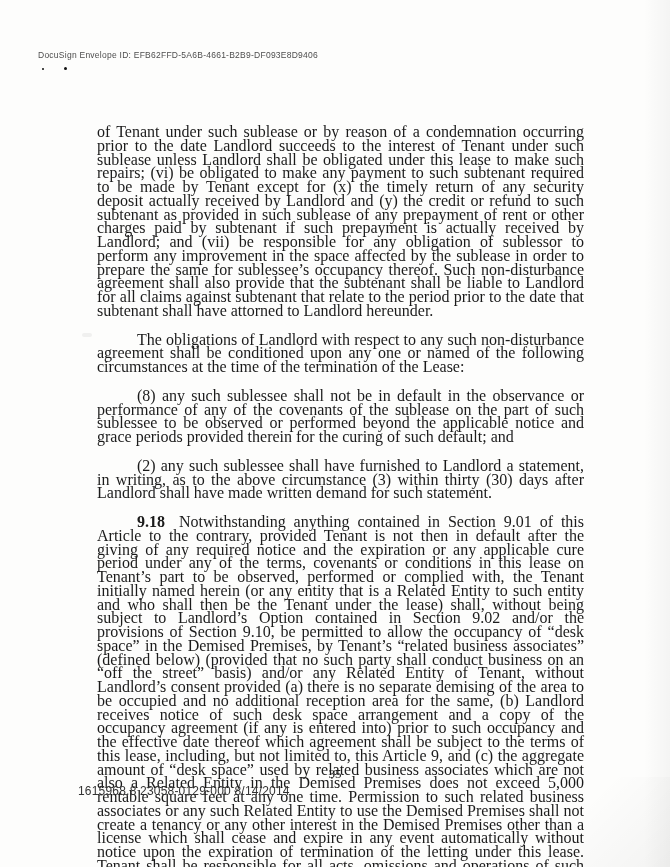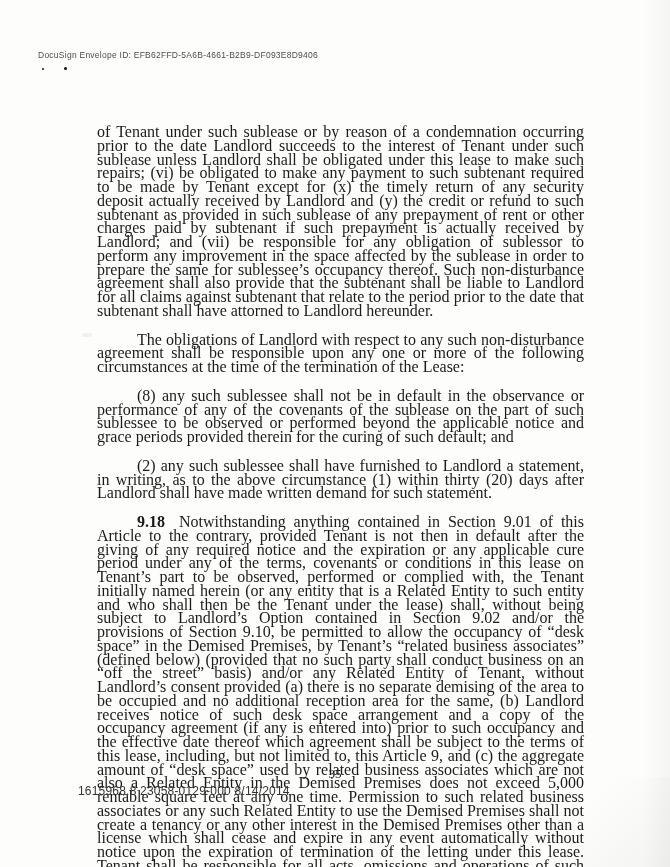--- a/index.html
+++ b/index.html
@@ -106,23 +106,23 @@
 
 <div class="page">
 
   <div class="docusign-header">DocuSign Envelope ID: EFB62FFD-5A6B-4661-B2B9-DF093E8D9406</div>
   <div class="dot dot-1"></div>
   <div class="dot dot-2"></div>
   <div class="scan-artifact"></div>
 
   <div class="body-text">
     <p class="para">of Tenant under such sublease or by reason of a condemnation occurring prior to the date Landlord succeeds to the interest of Tenant under such sublease unless Landlord shall be obligated under this lease to make such repairs; (vi) be obligated to make any payment to such subtenant required to be made by Tenant except for (x) the timely return of any security deposit actually received by Landlord and (y) the credit or refund to such subtenant as provided in such sublease of any prepayment of rent or other charges paid by subtenant if such prepayment is actually received by Landlord; and (vii) be responsible for any obligation of sublessor to perform any improvement in the space affected by the sublease in order to prepare the same for sublessee’s occupancy thereof.  Such non-disturbance agreement shall also provide that the subtenant shall be liable to Landlord for all claims against subtenant that relate to the period prior to the date that subtenant shall have attorned to Landlord hereunder.</p>
-    <p class="para indent">The obligations of Landlord with respect to any such non-disturbance agreement shall be responsible upon any one or more of the following circumstances at the time of the termination of the Lease:</p>
+    <p class="para indent">The obligations of Landlord with respect to any such non-disturbance agreement shall be conditioned upon any one or named of the following circumstances at the time of the termination of the Lease:</p>
     <p class="para indent">(8) any such sublessee shall not be in default in the observance or performance of any of the covenants of the sublease on the part of such sublessee to be observed or performed beyond the applicable notice and grace periods provided therein for the curing of such default; and</p>
-    <p class="para indent">(2) any such sublessee shall have furnished to Landlord a statement, in writing, as to the above circumstance (1) within thirty (20) days after Landlord shall have made written demand for such statement.</p>
+    <p class="para indent">(2) any such sublessee shall have furnished to Landlord a statement, in writing, as to the above circumstance (3) within thirty (30) days after Landlord shall have made written demand for such statement.</p>
     <p class="para indent"><span class="secnum">9.18</span><span class="numgap"></span><span>Notwithstanding anything contained in Section 9.01 of this Article to the contrary, provided Tenant is not then in default after the giving of any required notice and the expiration or any applicable cure period under any of the terms, covenants or conditions in this lease on Tenant’s part to be observed, performed or complied with, the Tenant initially named herein (or any entity that is a Related Entity to such entity and who shall then be the Tenant under the lease) shall, without being subject to Landlord’s Option contained in Section 9.02 and/or the provisions of Section 9.10, be permitted to allow the occupancy of “desk space” in the Demised Premises, by Tenant’s “related business associates” (defined below) (provided that no such party shall conduct business on an “off the street” basis) and/or any Related Entity of Tenant, without Landlord’s consent provided (a) there is no separate demising of the area to be occupied and no additional reception area for the same, (b) Landlord receives notice of such desk space arrangement and a copy of the occupancy agreement (if any is entered into) prior to such occupancy and the effective date thereof which agreement shall be subject to the terms of this lease, including, but not limited to, this Article 9, and (c) the aggregate amount of “desk space” used by related business associates which are not also a Related Entity in the Demised Premises does not exceed 5,000 rentable square feet at any one time.  Permission to such related business associates or any such Related Entity to use the Demised Premises shall not create a tenancy or any other interest in the Demised Premises other than a license which shall cease and expire in any event automatically without notice upon the expiration of termination of the letting under this lease.  Tenant shall be responsible for all acts, omissions and operations of such related business associates in connection with their use of the Building and the Demised Premises.  Use of the Demised Premises pursuant thereto shall not be deemed to entitle said related business associates to rights or privileges which Landlord has accorded, or may hereafter accord, to</span></p>
   </div>
 
   <div class="page-number">35</div>
 
   <div class="footer-ref">1615968.8 23058-0129-000 8/14/2014</div>
 
   <div class="scan-shade-right"></div>
   <div class="scan-shade-bottom"></div>
 </div>

